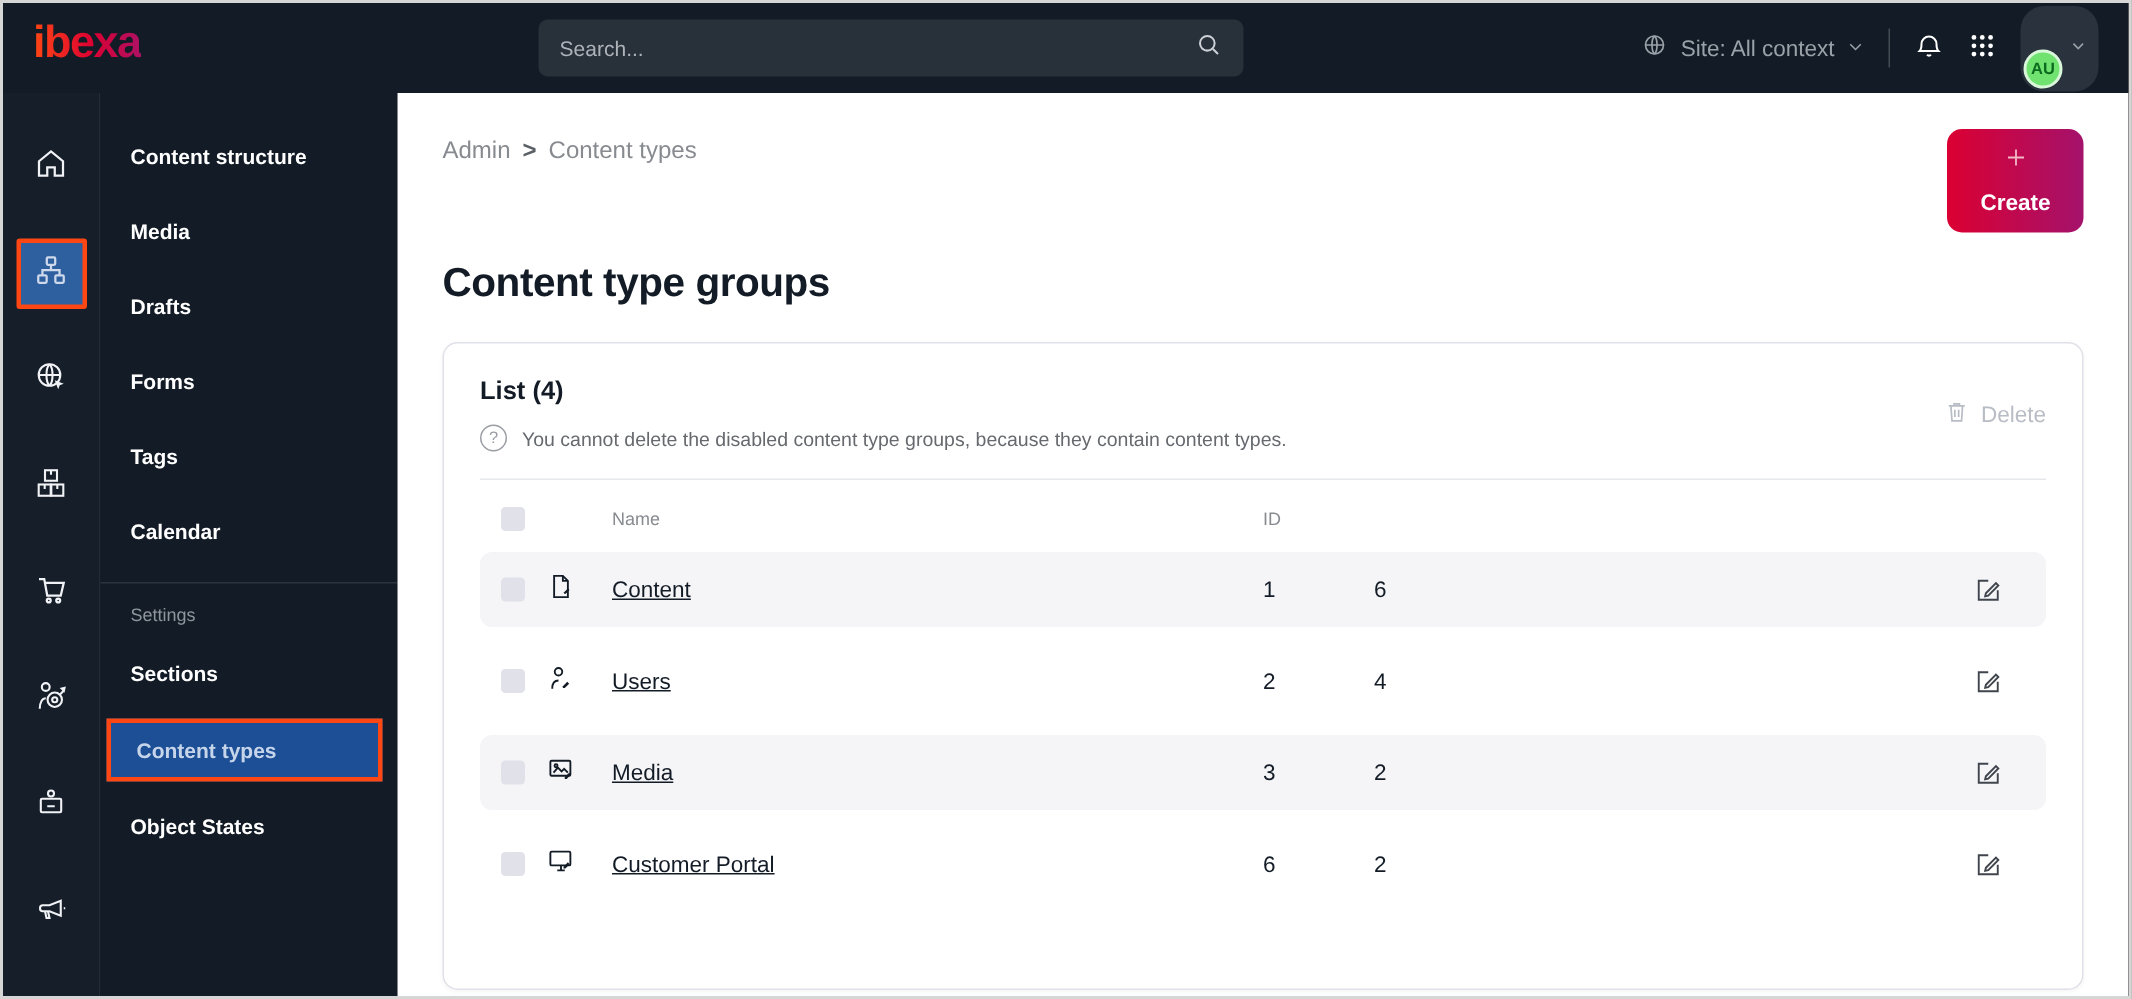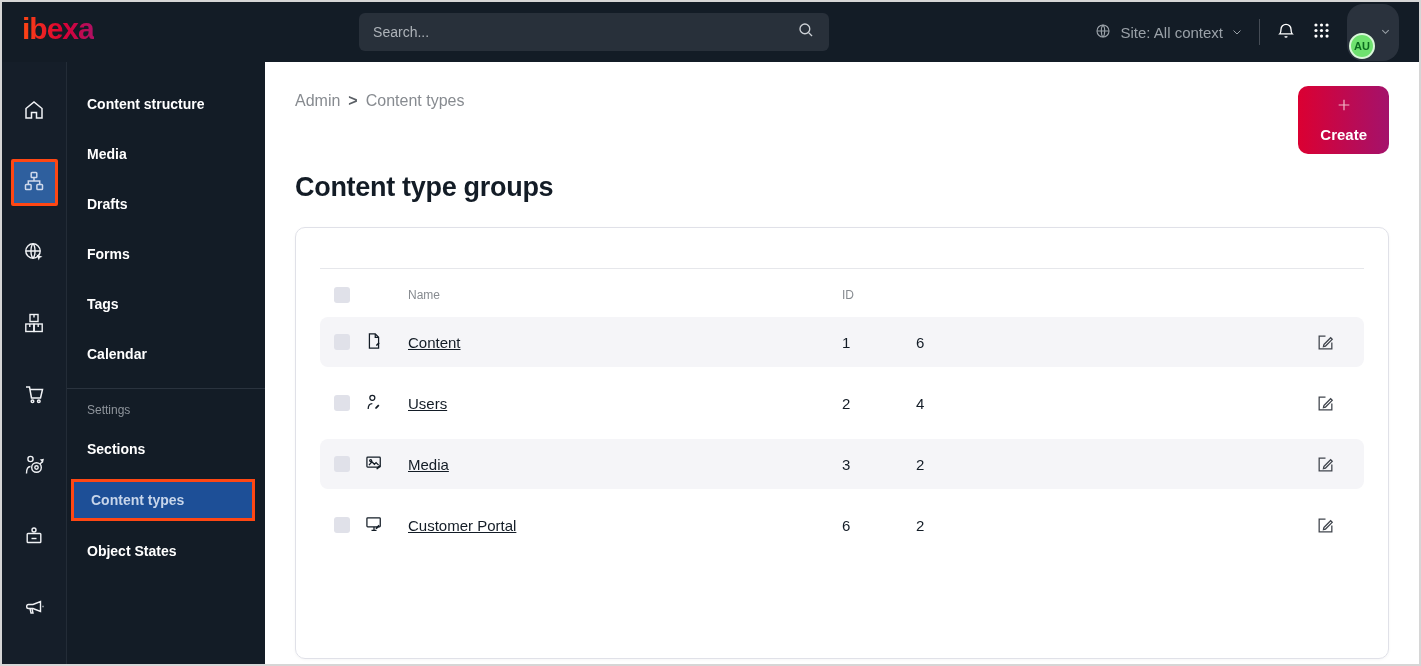--- a/index.html
+++ b/index.html
@@ -236,20 +236,37 @@
             <svg width="16" height="16" viewBox="0 0 24 24" fill="none" stroke="#f2b8c6" stroke-width="1.8">
                 <path d="M12 4v16M4 12h16"></path>
               </svg>
           </span>
           <span>Create</span>
         </button>
       </div>
       <h1 class="page-title">Content type groups</h1>
 
       <section class="card">
+        <div class="card-head">
+          <div>
+            <div class="list-title">List (4)</div>
+            <div class="list-info">
+              <span class="help-circle">?</span>
+              <span>You cannot delete the disabled content type groups, because they contain content types.</span>
+            </div>
+          </div>
+          <button class="btn-delete">
+            <span>
+              <svg width="17" height="17" viewBox="0 0 24 24" fill="none" stroke="#b8bcc4" stroke-width="1.6">
+                  <path d="M4.5 6.5h15M9.5 6.5v-2h5v2M6.5 6.5l1 14h9l1-14M10.2 10v7M13.8 10v7"></path>
+                </svg>
+            </span>
+            <span>Delete</span>
+          </button>
+        </div>
         <div class="card-divider"></div>
 
         <div class="t-grid t-header">
           <span class="checkbox"></span>
           <span></span>
           <span>Name</span>
           <span>ID</span>
           <span></span>
         </div>
 

